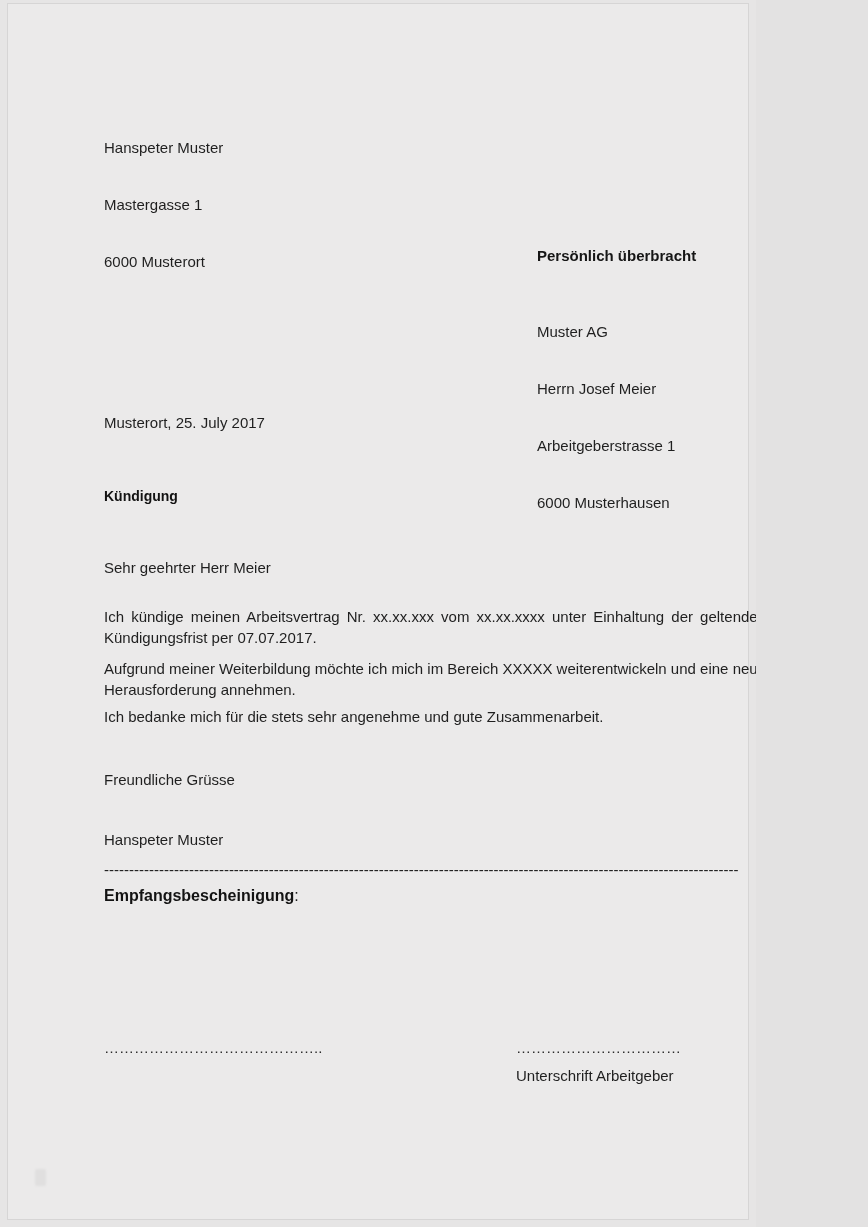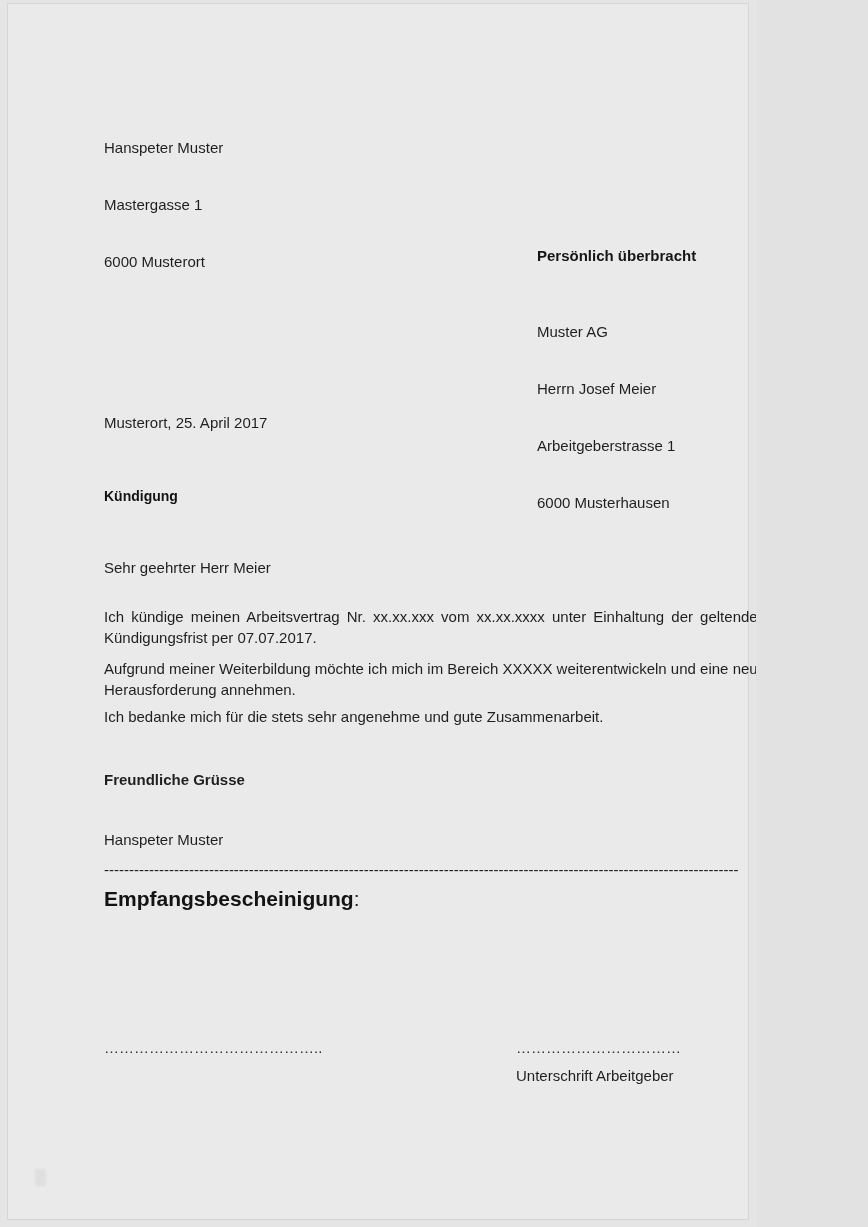--- a/index.html
+++ b/index.html
@@ -39,21 +39,21 @@
     width: 662px;
     text-align: justify;
     color: #1f1f1f;
   }
   .subject {
     font-size: 14px;
     font-weight: bold;
     color: #131313;
   }
   .receipt-heading {
-    font-size: 21px;
+    font-size: 16px;
     font-weight: bold;
     color: #131313;
   }
   .receipt-heading .colon { font-weight: normal; color: #1f1f1f; }
   .separator {
     width: 634px;
     overflow: hidden;
     white-space: nowrap;
     font-size: 15px;
     line-height: 20px;
@@ -97,31 +97,31 @@
 
   <div class="abs txt bold" style="left:537px; top:246px;">Persönlich überbracht</div>
 
   <div class="abs txt" style="left:537px; top:284px;">
     <div>Muster AG</div>
     <div>Herrn Josef Meier</div>
     <div>Arbeitgeberstrasse 1</div>
     <div>6000 Musterhausen</div>
   </div>
 
-  <div class="abs txt" style="left:104px; top:413px;">Musterort, 25. April 2017</div>
+  <div class="abs txt" style="left:104px; top:413px;">Musterort, 25. July 2017</div>
 
   <div class="abs subject" style="left:104px; top:488px;">Kündigung</div>
 
   <div class="abs txt" style="left:104px; top:558px;">Sehr geehrter Herr Meier</div>
 
   <div class="abs para" style="left:104px; top:606px;">Ich kündige meinen Arbeitsvertrag Nr. xx.xx.xxx vom xx.xx.xxxx unter Einhaltung der geltenden Kündigungsfrist per 07.07.2017.</div>
   <div class="abs para" style="left:104px; top:658px;">Aufgrund meiner Weiterbildung möchte ich mich im Bereich XXXXX weiterentwickeln und eine neue Herausforderung annehmen.</div>
   <div class="abs para" style="left:104px; top:706px;">Ich bedanke mich für die stets sehr angenehme und gute Zusammenarbeit.</div>
 
-  <div class="abs txt" style="left:104px; top:770px;font-weight:bold;">Freundliche Grüsse</div>
+  <div class="abs txt" style="left:104px; top:770px;">Freundliche Grüsse</div>
 
   <div class="abs txt" style="left:104px; top:830px;">Hanspeter Muster</div>
 
   <div class="abs separator" style="left:104px; top:860px;">--------------------------------------------------------------------------------------------------------------------------------------------</div>
 
   <div class="abs receipt-heading" style="left:104px; top:887px;">
     <span>Empfangsbescheinigung</span><span class="colon">:</span>
   </div>
 
 

